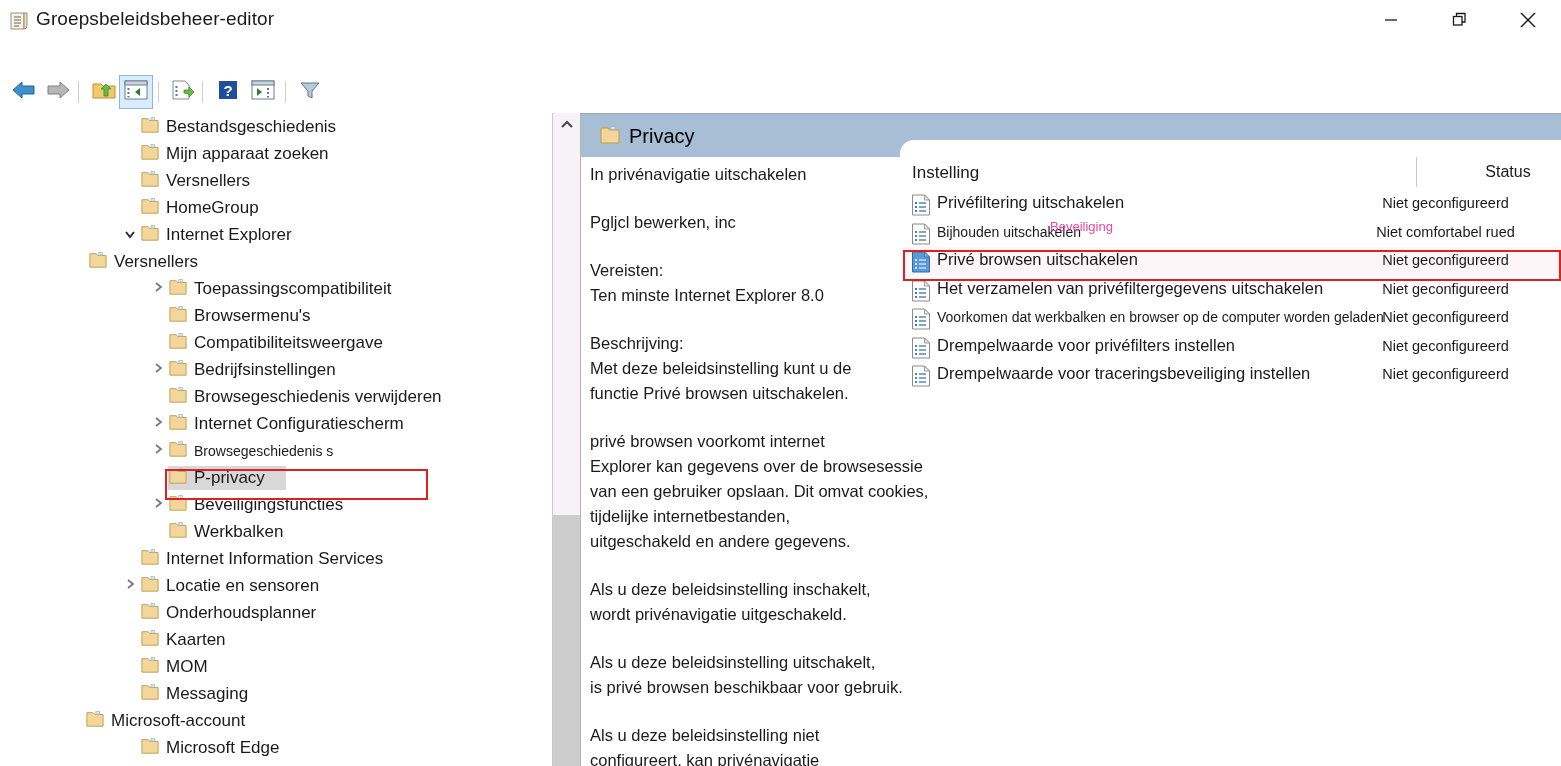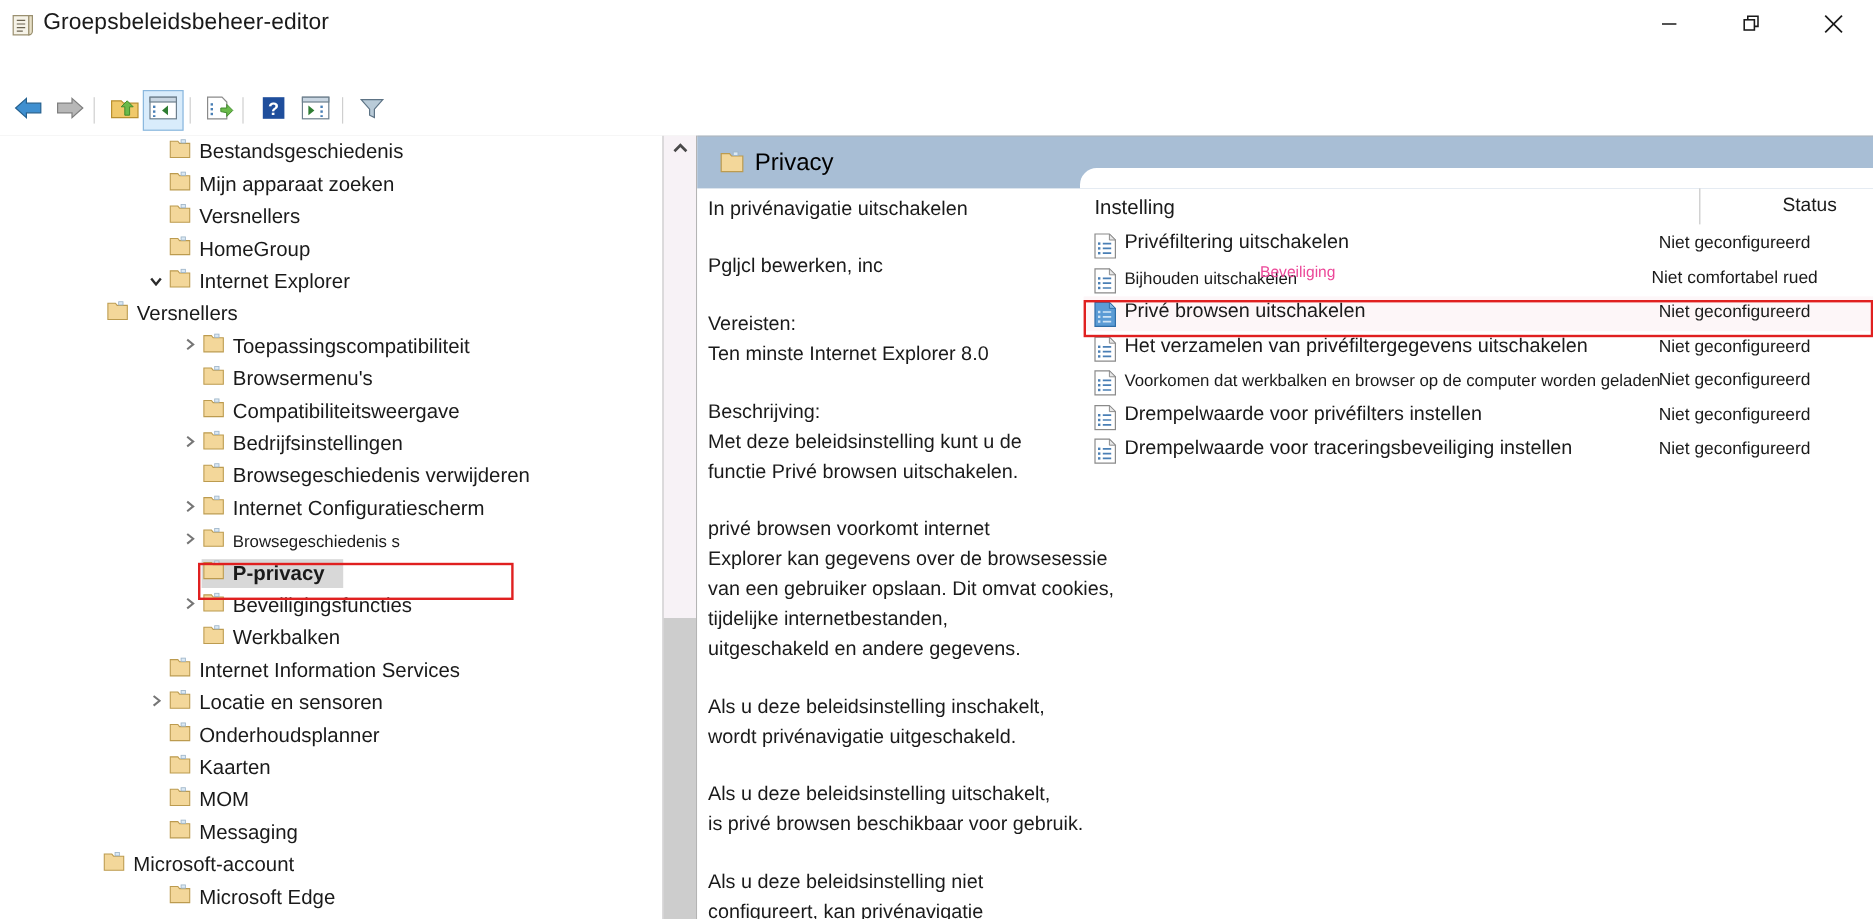--- a/index.html
+++ b/index.html
@@ -464,21 +464,21 @@
                 </svg></span>
               <span class="folder"><svg width="20" height="18" viewBox="0 0 22 20">
                   <path d="M2 3 h7 l1.6 2 H20 v13 H2 z" fill="#f3d79a" stroke="#bc9b4f" stroke-width="1"></path>
                   <rect x="12" y="1.6" width="4" height="3" fill="#dbe9f5" stroke="#9fb6c9" stroke-width="0.8"></rect>
                 </svg></span>
               <span class="label">Browsegeschiedenis s</span>
             </div>
           </div>
           <div class="tree-row selected">
             <div class="selbg" style="left: 168px; width: 118px;"></div>
-            <div class="rowinner" style="padding-left: 148px; font-weight: bold;">
+            <div class="rowinner" style="padding-left: 148px;">
               <span class="twisty"></span>
               <span class="folder"><svg width="20" height="18" viewBox="0 0 22 20">
                   <path d="M2 3 h7 l1.6 2 H20 v13 H2 z" fill="#f3d79a" stroke="#bc9b4f" stroke-width="1"></path>
                   <rect x="12" y="1.6" width="4" height="3" fill="#dbe9f5" stroke="#9fb6c9" stroke-width="0.8"></rect>
                 </svg></span>
               <span class="label">P-privacy</span>
             </div>
           </div>
           <div class="tree-row">
             <div class="rowinner" style="padding-left: 148px;">

